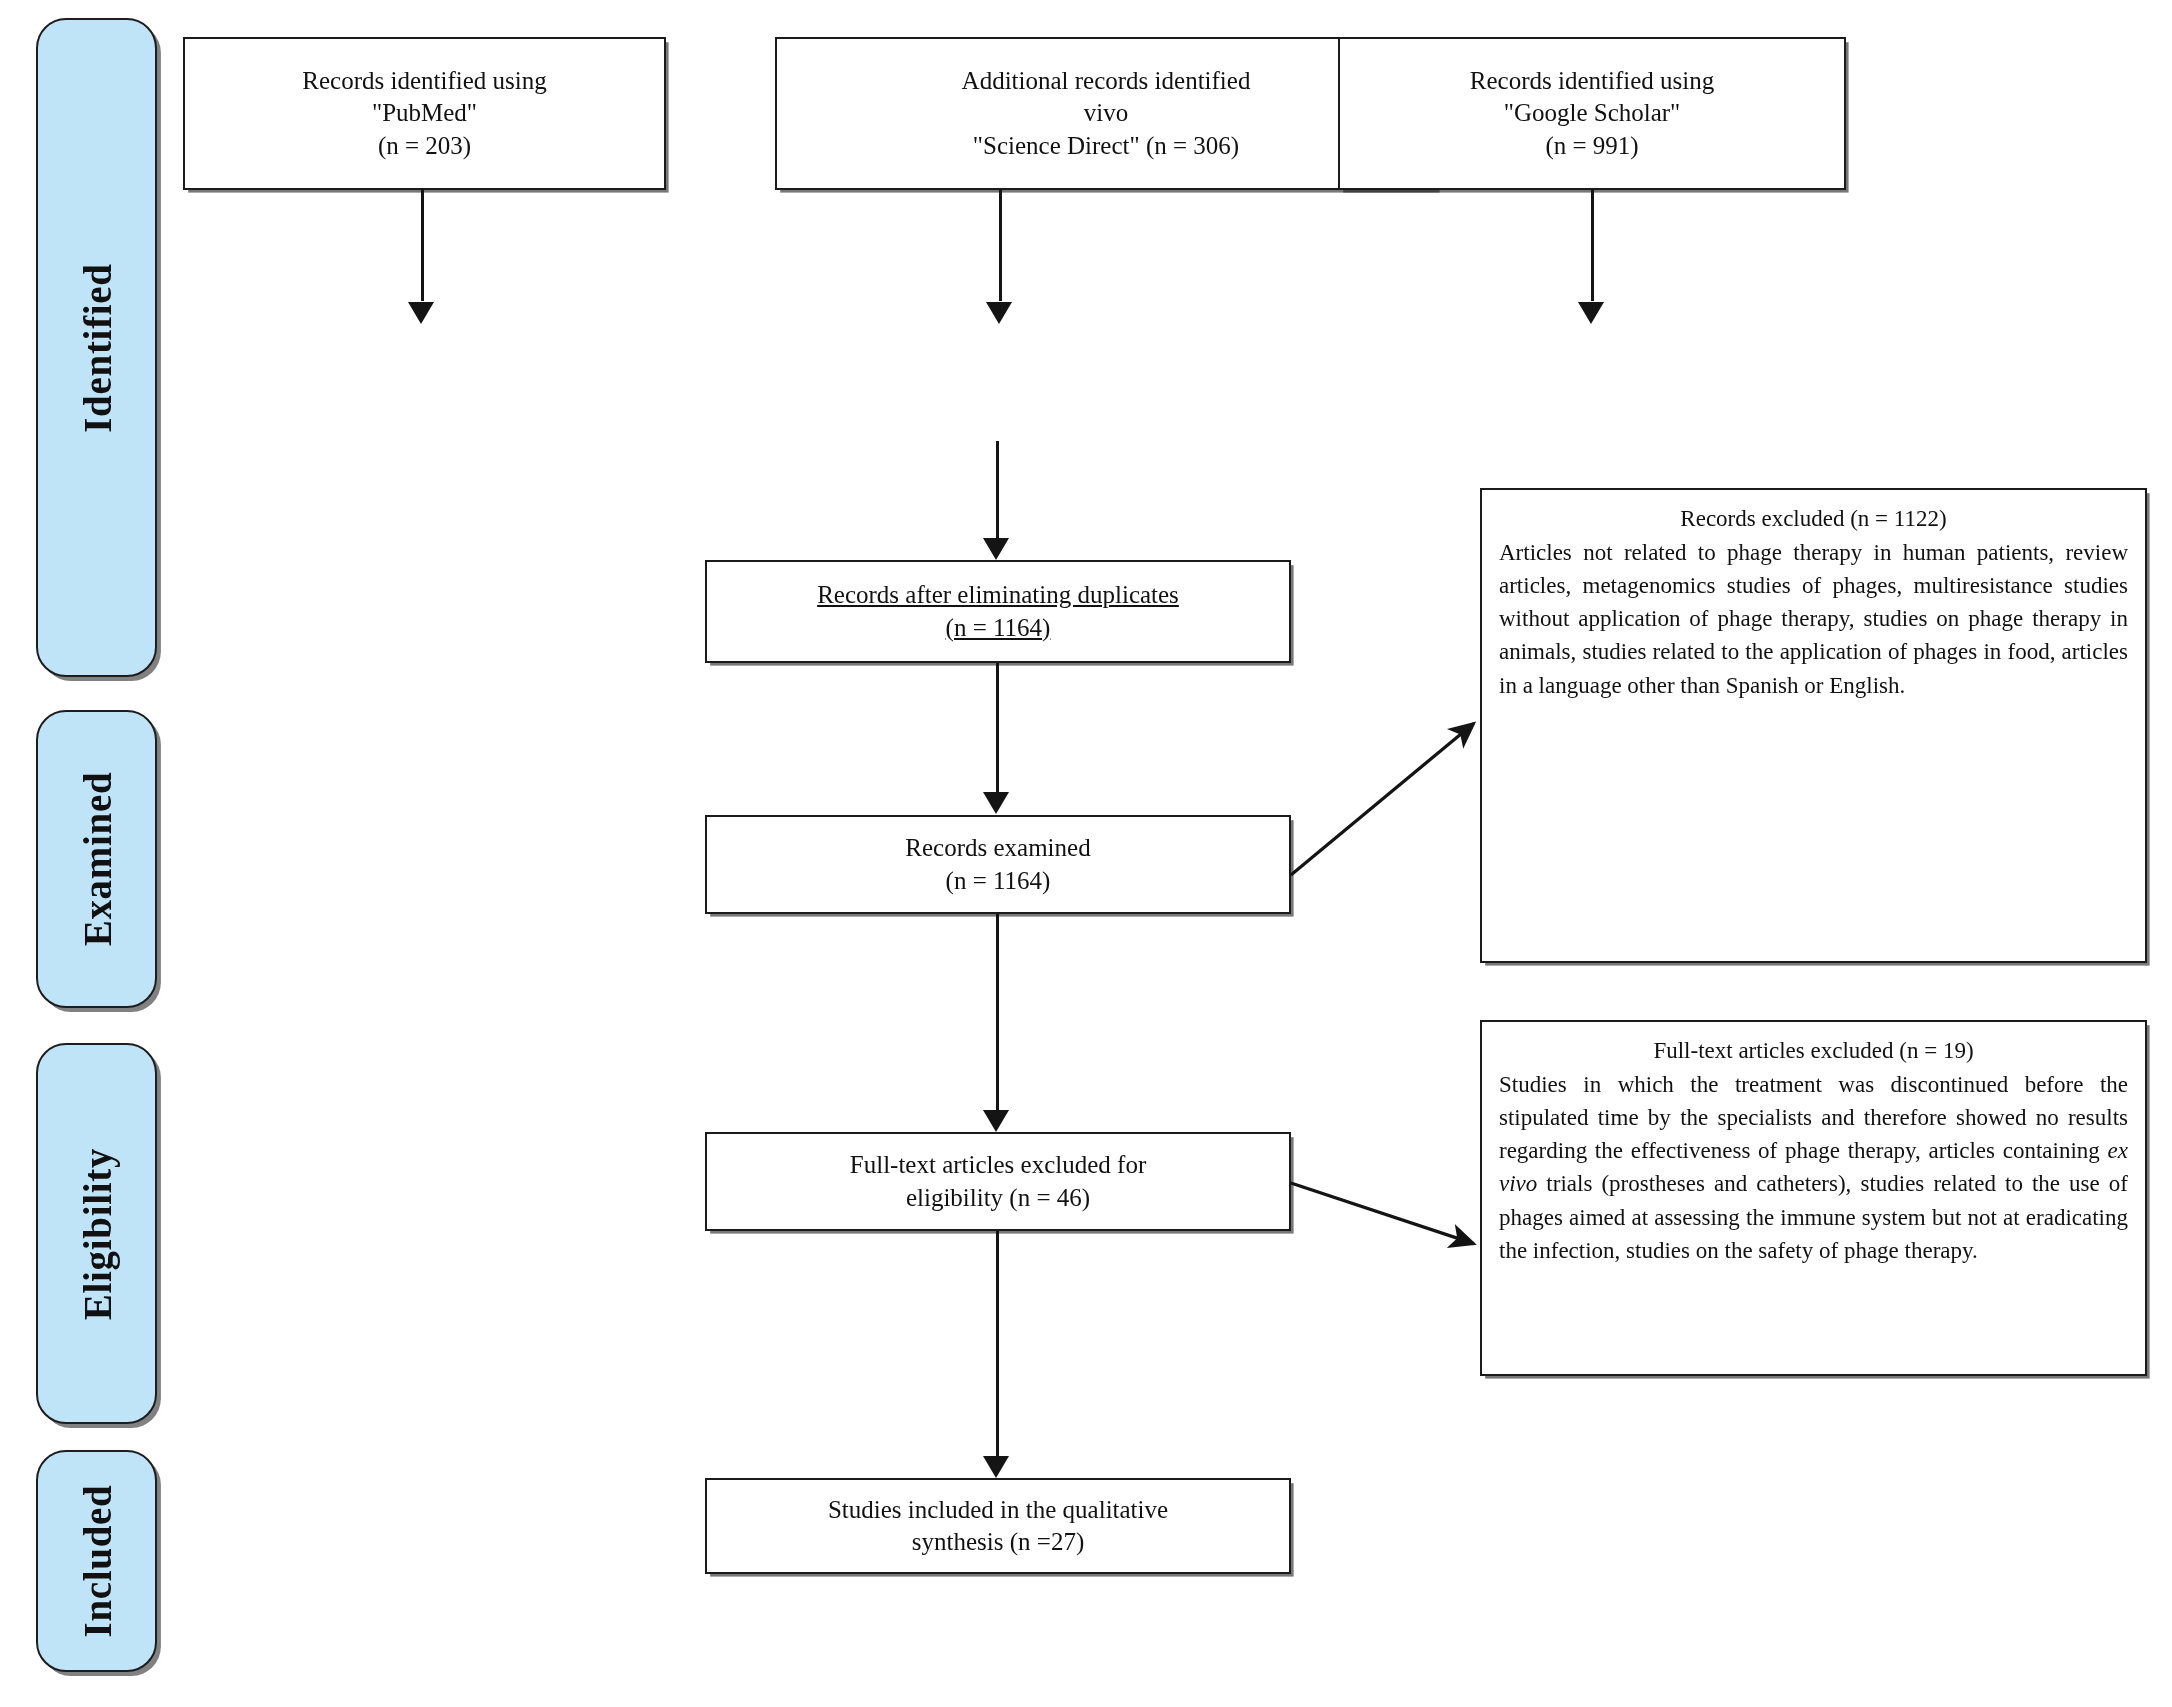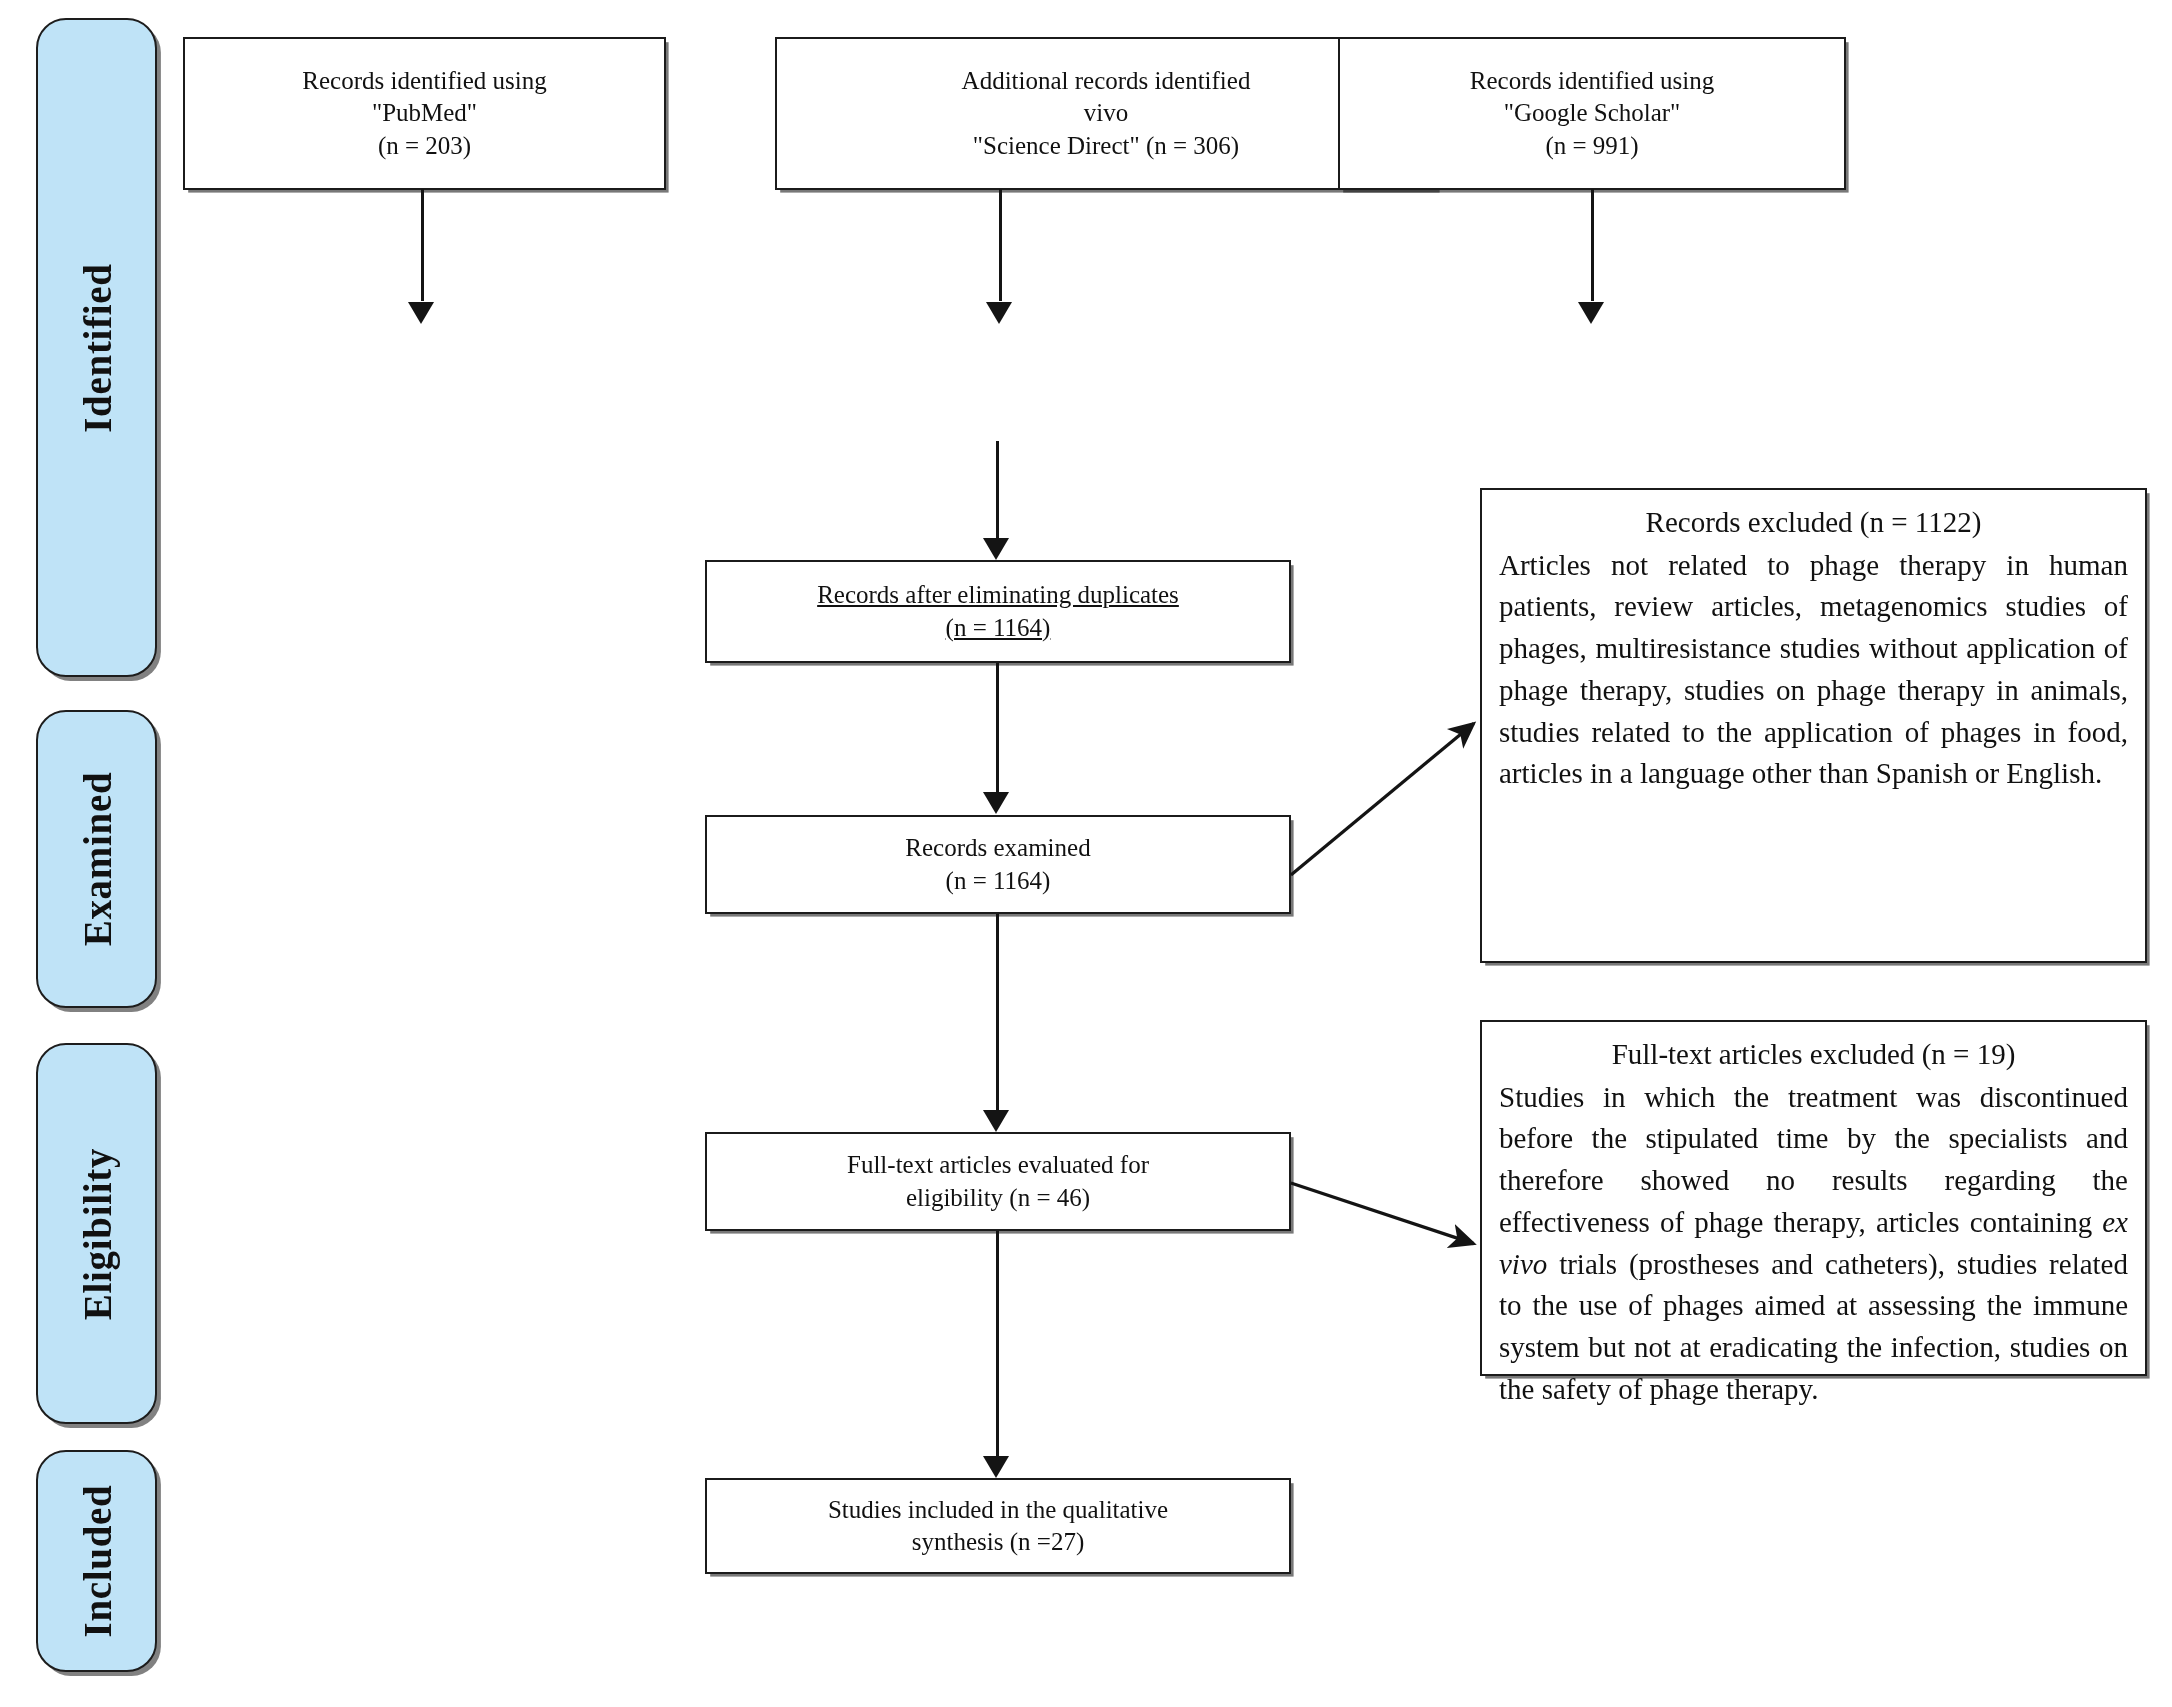--- a/index.html
+++ b/index.html
@@ -19,21 +19,21 @@
 
   
   .box{position:absolute;background:#fff;border:2.6px solid #1b1b1b;
        box-sizing:border-box;display:flex;align-items:center;
        justify-content:center;text-align:center;
        box-shadow:3.9px 3.9px 0 -1.3px rgba(30,30,30,.6);}
   .box .inner{padding:2.6px 10.4px;font-size:25px;line-height:1.30;}
 
   .box.just .inner{text-align:justify;text-align-last:left;
        padding:11.7px 17px;width:100%;box-sizing:border-box;
-       font-size:29px;line-height:1.44;}
+       font-size:23px;line-height:1.44;}
   .box.just{align-items:flex-start;}
   .box.just .hdr{display:block;text-align:center;text-align-last:center;
        margin-bottom:1.3px;}
   .ital{font-style:italic;}
 
   
   .vline{position:absolute;background:#141414;width:3.3px;}
   .arrowdown{position:absolute;width:0;height:0;
        border-left:13px solid transparent;border-right:13px solid transparent;
        border-top:22px solid #141414;}
@@ -95,21 +95,21 @@
 
   <div class="box" style="left:705px;top:815px;width:586px;height:99px;">
     <div class="inner">
       <div>Records examined</div>
       <div>(n = 1164)</div>
     </div>
   </div>
 
   <div class="box" style="left:705px;top:1132px;width:586px;height:99px;">
     <div class="inner">
-      <div>Full-text articles evaluated for</div>
+      <div>Full-text articles excluded for</div>
       <div>eligibility (n = 46)</div>
     </div>
   </div>
 
   <div class="box" style="left:705px;top:1478px;width:586px;height:96px;">
     <div class="inner">
       <div>Studies included in the qualitative</div>
       <div>synthesis (n =27)</div>
     </div>
   </div>

